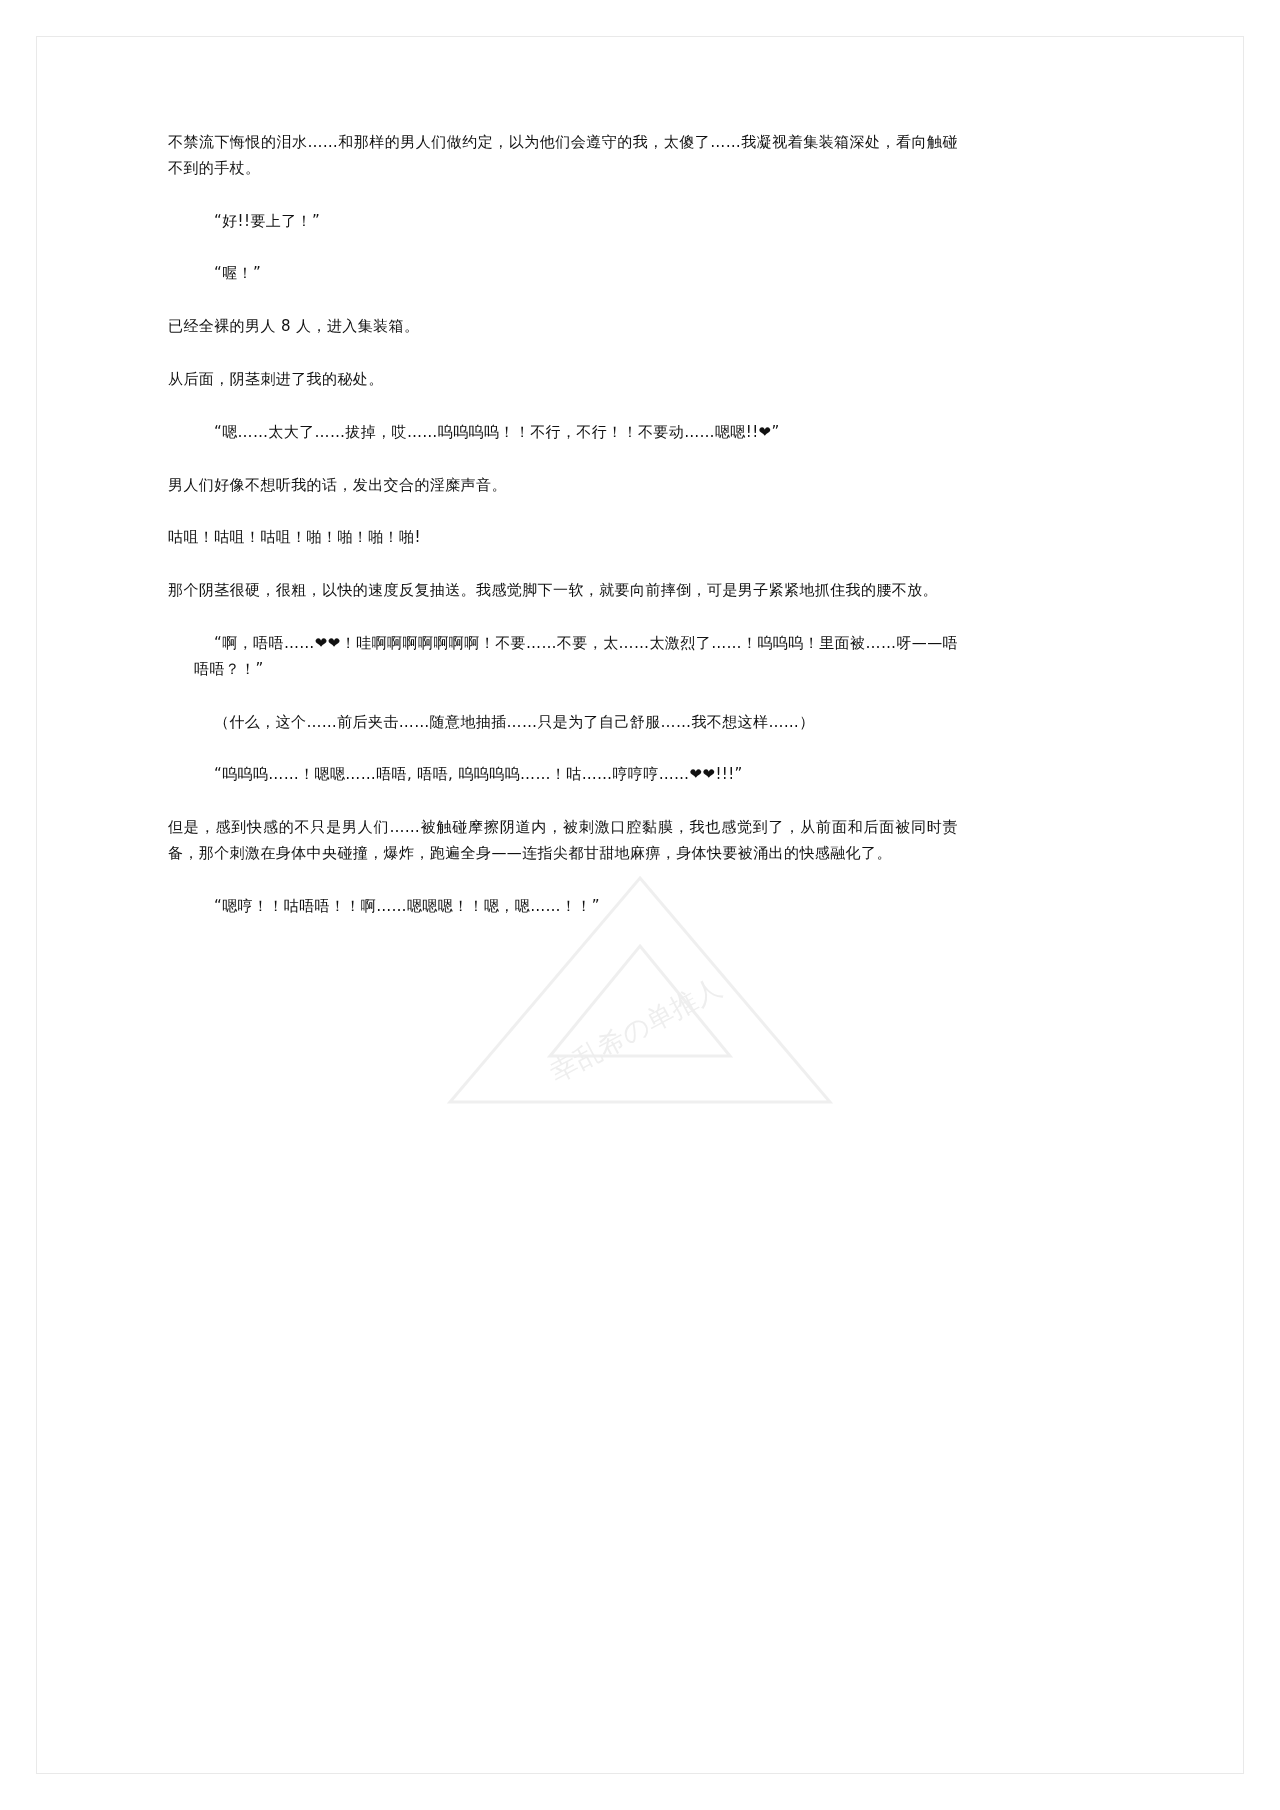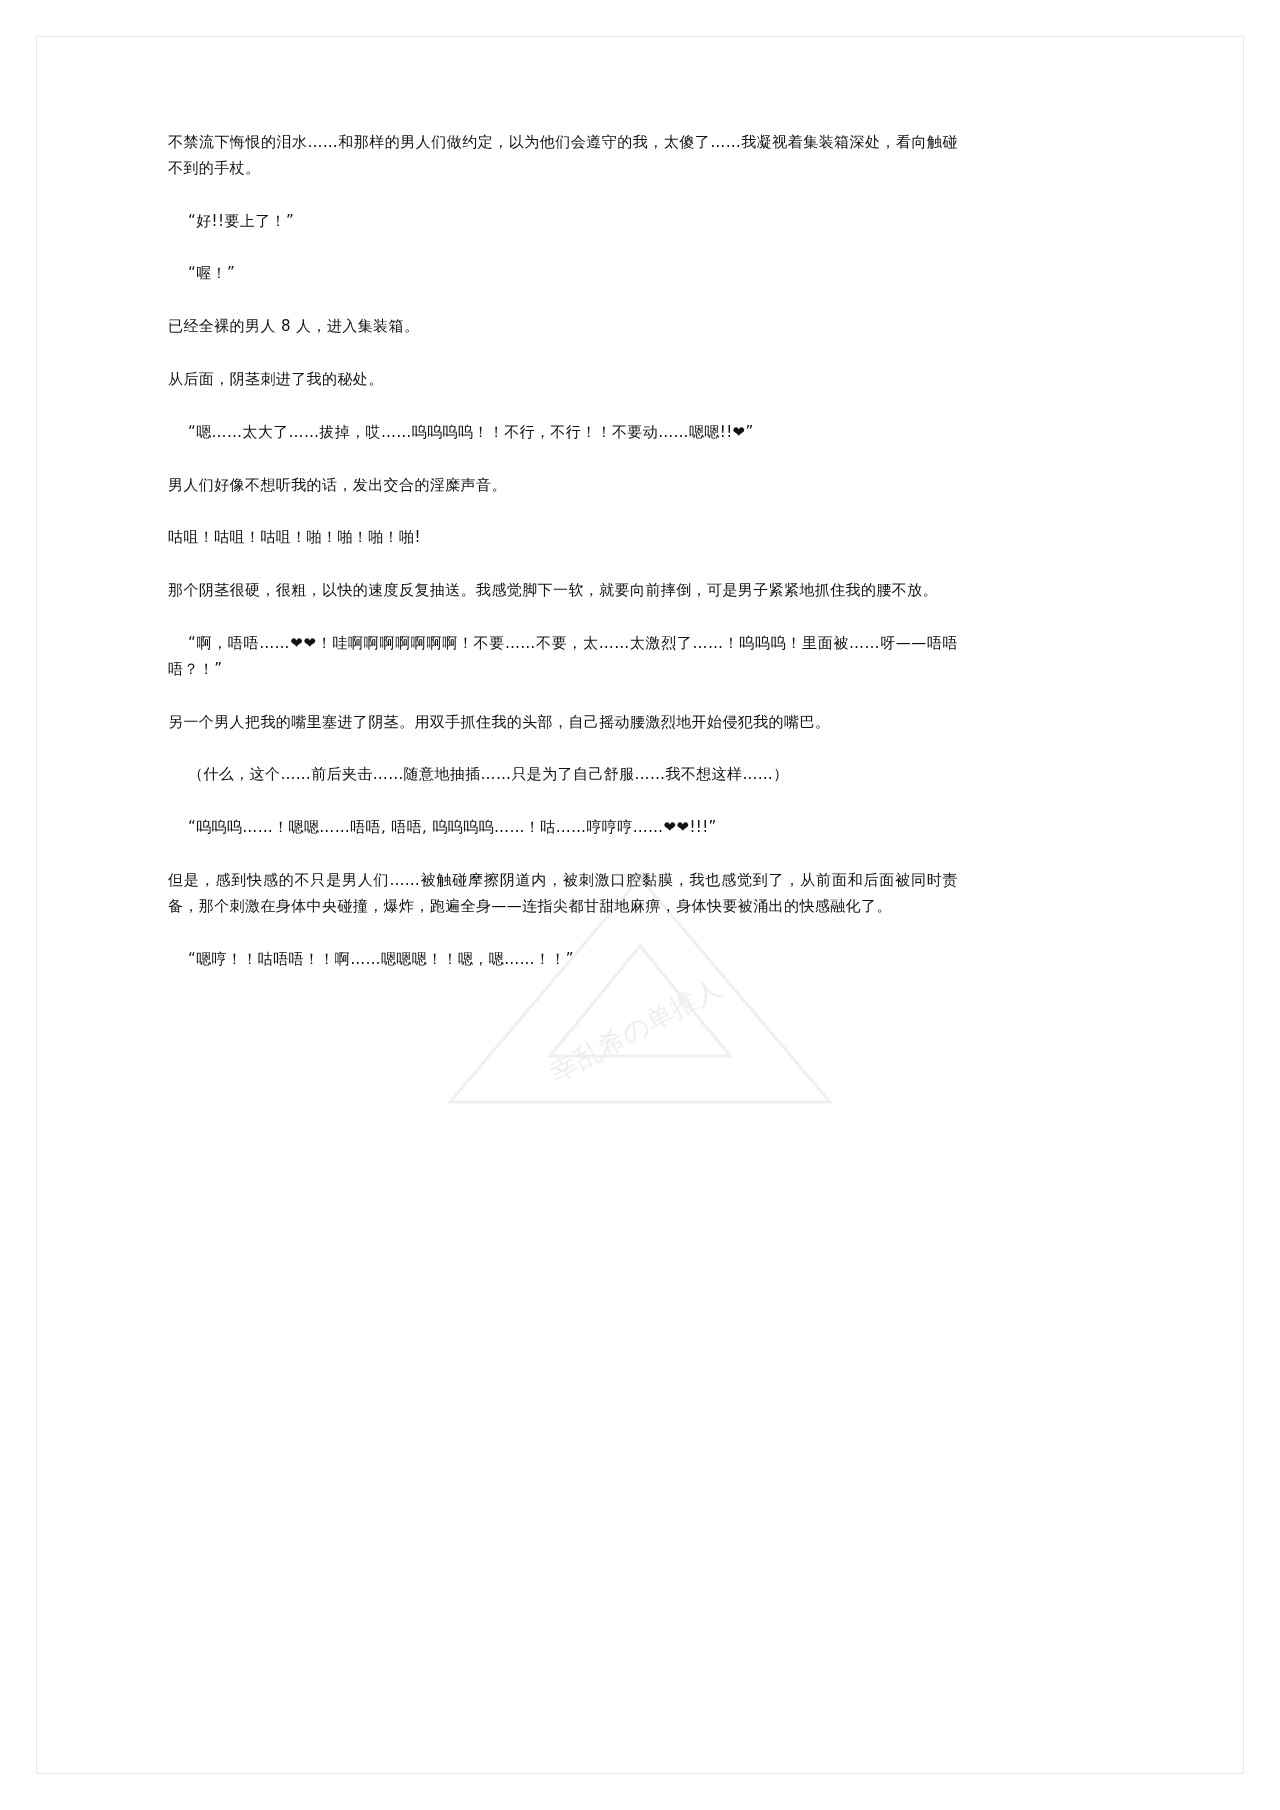--- a/index.html
+++ b/index.html
@@ -54,20 +54,21 @@
     color: #111111;
     letter-spacing: 0.4px;
     margin: 0 0 27px 0;
     text-align: justify;
     font-family: "DejaVu Sans", sans-serif;
     position: relative;
     z-index: 2;
   }
   .para.indent {
     text-indent: 20px;
+    margin-left: 26px;
   }
   .para:last-child {
     margin-bottom: 0;
   }
 </style>
 </head>
 <body>
 
 <div class="page">
 
@@ -89,20 +90,19 @@
     <p class="para">不禁流下悔恨的泪水……和那样的男人们做约定，以为他们会遵守的我，太傻了……我凝视着集装箱深处，看向触碰不到的手杖。</p>
     <p class="para indent">“好!!要上了！”</p>
     <p class="para indent">“喔！”</p>
     <p class="para">已经全裸的男人 8 人，进入集装箱。</p>
     <p class="para">从后面，阴茎刺进了我的秘处。</p>
     <p class="para indent">“嗯……太大了……拔掉，哎……呜呜呜呜！！不行，不行！！不要动……嗯嗯!!❤”</p>
     <p class="para">男人们好像不想听我的话，发出交合的淫糜声音。</p>
     <p class="para">咕咀！咕咀！咕咀！啪！啪！啪！啪!</p>
     <p class="para">那个阴茎很硬，很粗，以快的速度反复抽送。我感觉脚下一软，就要向前摔倒，可是男子紧紧地抓住我的腰不放。</p>
     <p class="para indent">“啊，唔唔……❤❤！哇啊啊啊啊啊啊啊！不要……不要，太……太激烈了……！呜呜呜！里面被……呀——唔唔唔？！”</p>
-    <p class="para">另一个男人把我的嘴里塞进了阴茎。用双手抓住我的头部，自己摇动腰激烈地开始侵犯我的嘴巴。</p>
     <p class="para indent">（什么，这个……前后夹击……随意地抽插……只是为了自己舒服……我不想这样……）</p>
     <p class="para indent">“呜呜呜……！嗯嗯……唔唔, 唔唔, 呜呜呜呜……！咕……哼哼哼……❤❤!!!”</p>
     <p class="para">但是，感到快感的不只是男人们……被触碰摩擦阴道内，被刺激口腔黏膜，我也感觉到了，从前面和后面被同时责备，那个刺激在身体中央碰撞，爆炸，跑遍全身——连指尖都甘甜地麻痹，身体快要被涌出的快感融化了。</p>
     <p class="para indent">“嗯哼！！咕唔唔！！啊……嗯嗯嗯！！嗯，嗯……！！”</p>
   </div>
 
 </div>
 
 </body></html>

